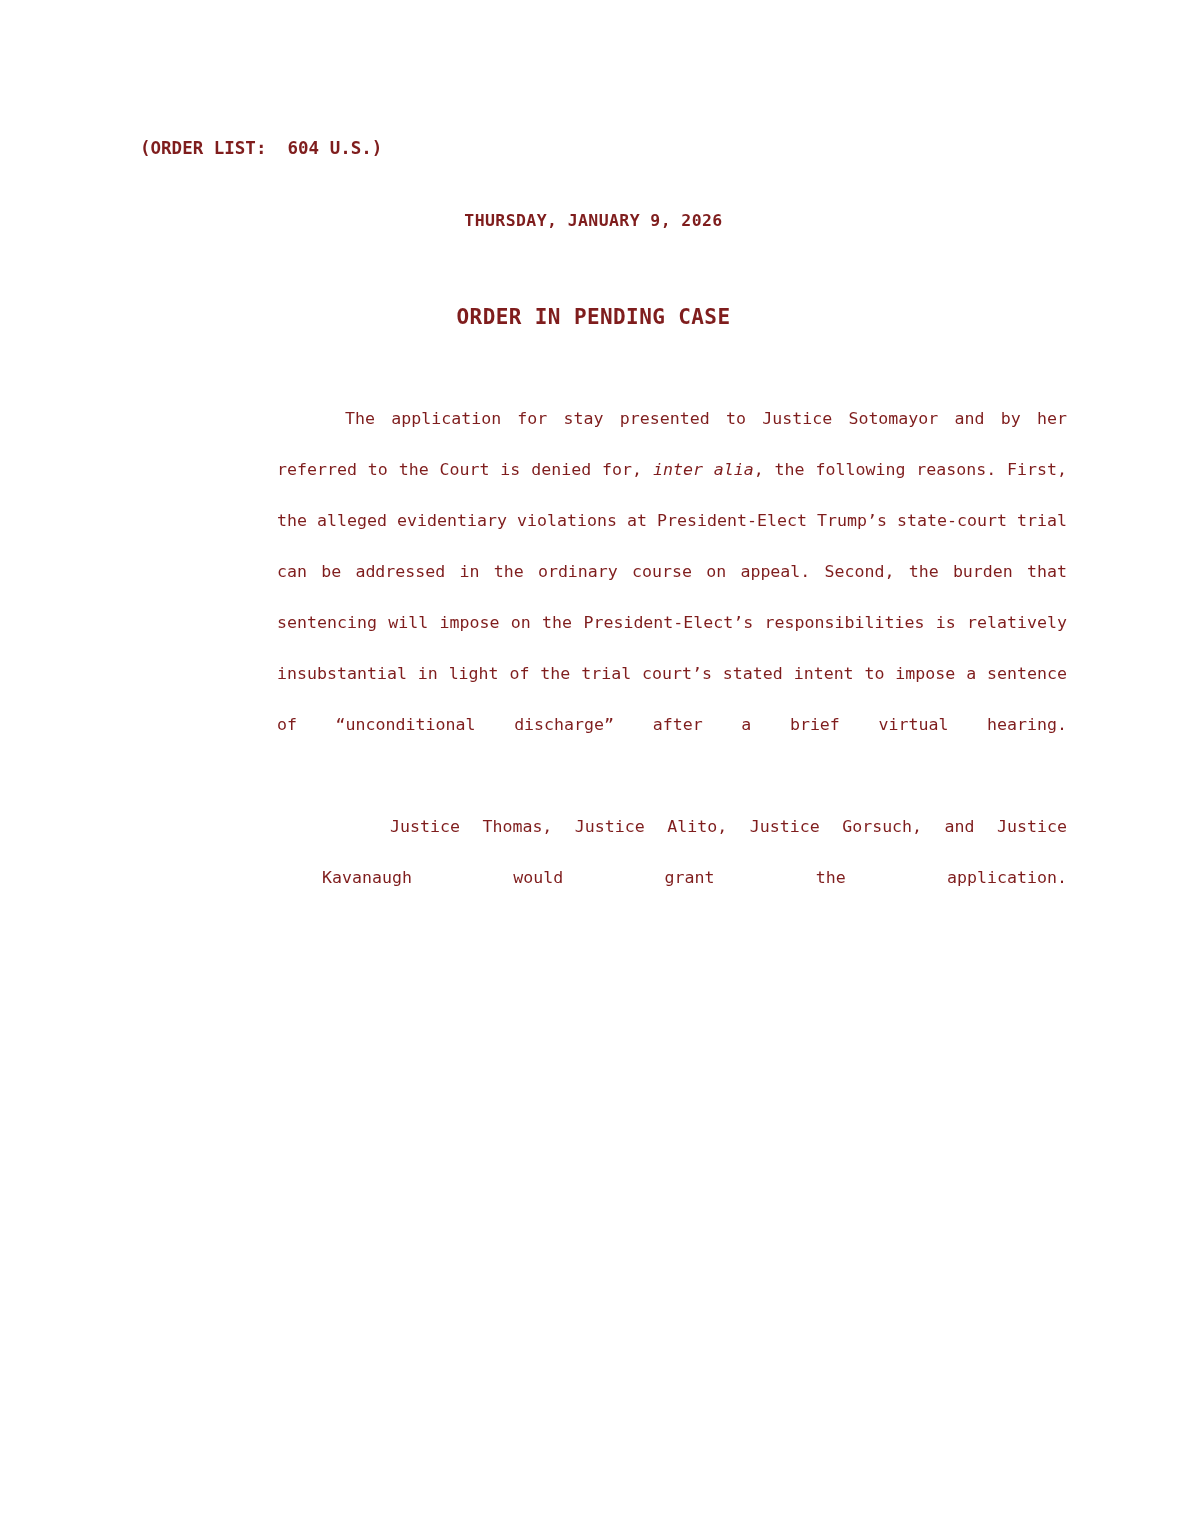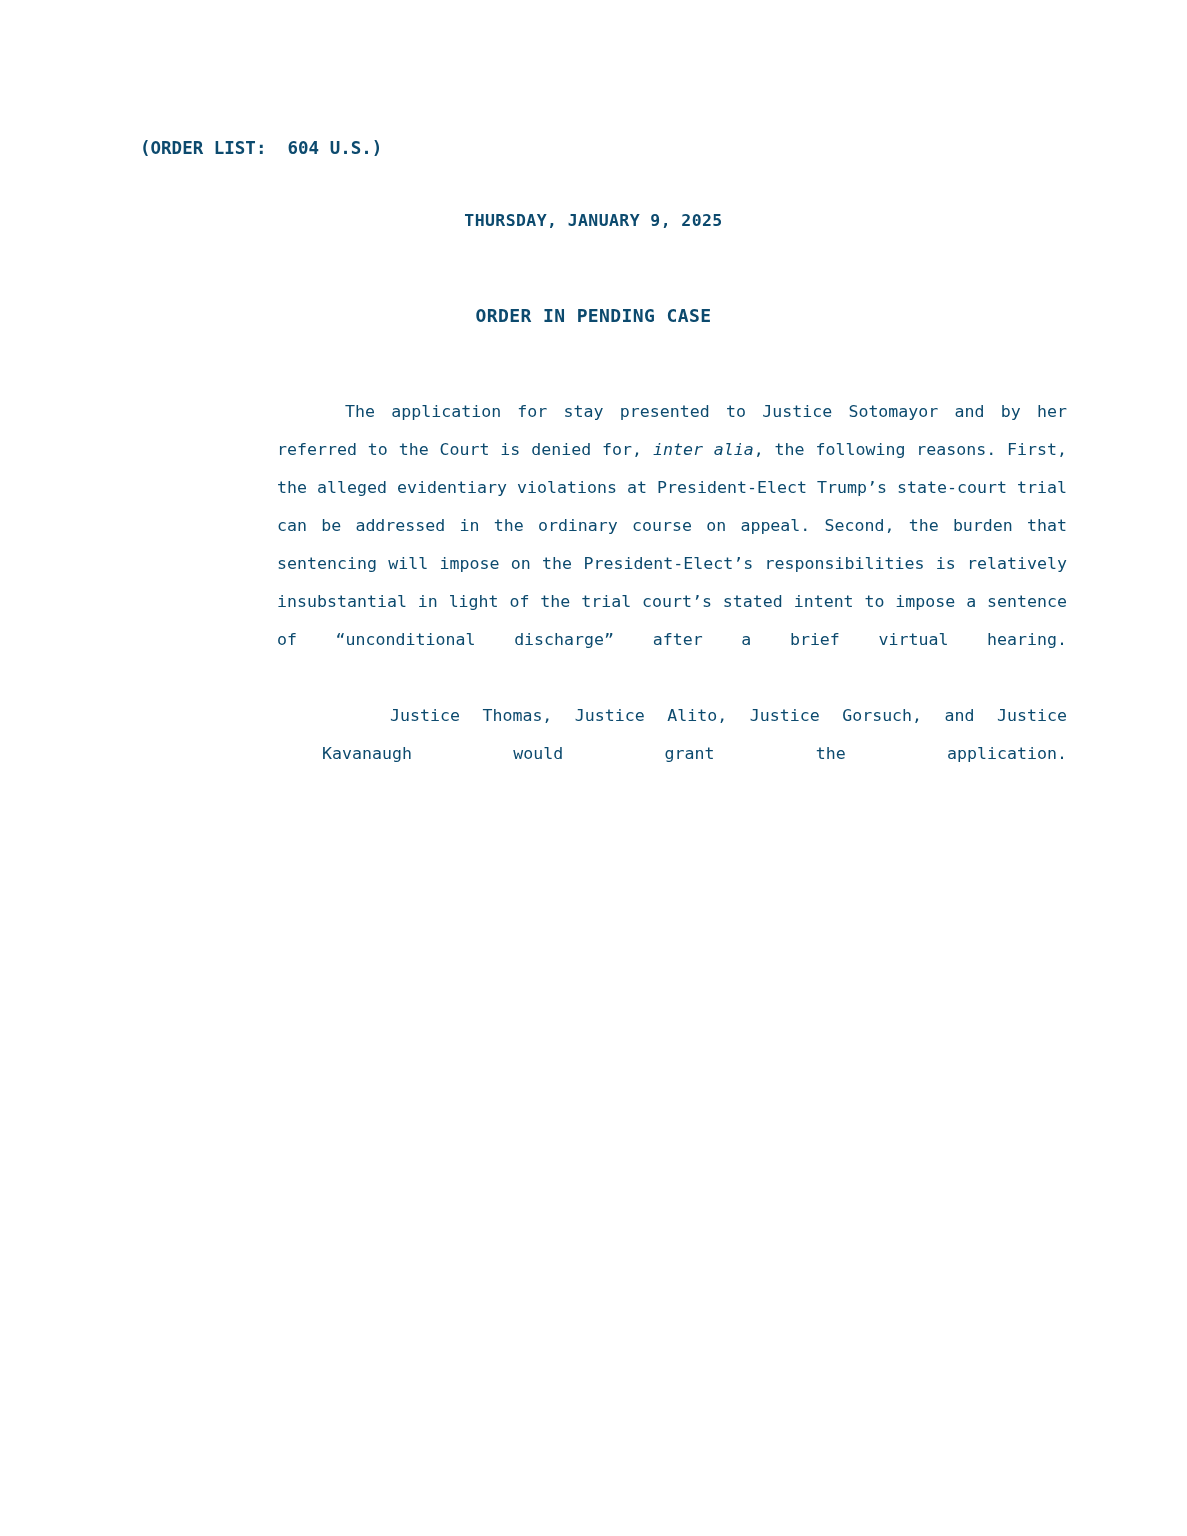--- a/index.html
+++ b/index.html
@@ -6,21 +6,21 @@
     margin: 0;
     padding: 0;
     background: #ffffff;
   }
   .page {
     position: relative;
     width: 1187px;
     height: 1536px;
     background: #ffffff;
     font-family: "DejaVu Sans Mono", monospace;
-    color: #0c4a6e;
+    color: #7f1d1d;
     box-sizing: border-box;
     overflow: hidden;
   }
   .order-list-line {
     position: absolute;
     left: 140px;
     top: 138px;
     font-size: 17.5px;
     font-weight: bold;
     letter-spacing: 0px;
@@ -36,21 +36,21 @@
     font-weight: bold;
     letter-spacing: 0.4px;
     white-space: pre;
   }
   .section-heading {
     position: absolute;
     left: 0;
     right: 0;
     top: 305px;
     text-align: center;
-    font-size: 18px;
+    font-size: 21px;
     font-weight: bold;
     letter-spacing: 0.4px;
     white-space: pre;
   }
   .case-row {
     position: absolute;
     left: 140px;
     top: 350px;
     width: 920px;
     font-size: 16.5px;
@@ -63,21 +63,21 @@
   .case-title {
     display: inline-block;
     white-space: pre;
   }
   .body-block {
     position: absolute;
     left: 277px;
     top: 393px;
     width: 790px;
     font-size: 16.6px;
-    line-height: 38px;
+    line-height: 51px;
   }
   .para {
     margin: 0;
     text-align: justify;
     text-justify: inter-word;
   }
   .para.second {
     margin-top: 0;
     margin-left: 45px;
   }
@@ -95,21 +95,21 @@
     width: 100%;
   }
 </style>
 </head>
 <body>
 
 <div class="page">
 
   <div class="order-list-line">(ORDER LIST:  604 U.S.)</div>
 
-  <div class="date-line">THURSDAY, JANUARY 9, 2025</div>
+  <div class="date-line">THURSDAY, JANUARY 9, 2026</div>
 
   <div class="section-heading">ORDER IN PENDING CASE</div>
 
 
   <div class="body-block">
     <p class="para"><span class="indent"></span><span>The application for stay presented to Justice Sotomayor and by her referred to the Court is denied for, </span><span class="italic">inter alia</span><span>, the following reasons.  First, the alleged evidentiary violations at President-Elect Trump’s state-court trial can be addressed in the ordinary course on appeal.  Second, the burden that sentencing will impose on the President-Elect’s responsibilities is relatively insubstantial in light of the trial court’s stated intent to impose a sentence of “unconditional discharge” after a brief virtual hearing.</span></p>
     <p class="para second"><span class="indent"></span><span>Justice Thomas, Justice Alito, Justice Gorsuch, and Justice Kavanaugh would grant the application.</span></p>
   </div>
 
 </div>

